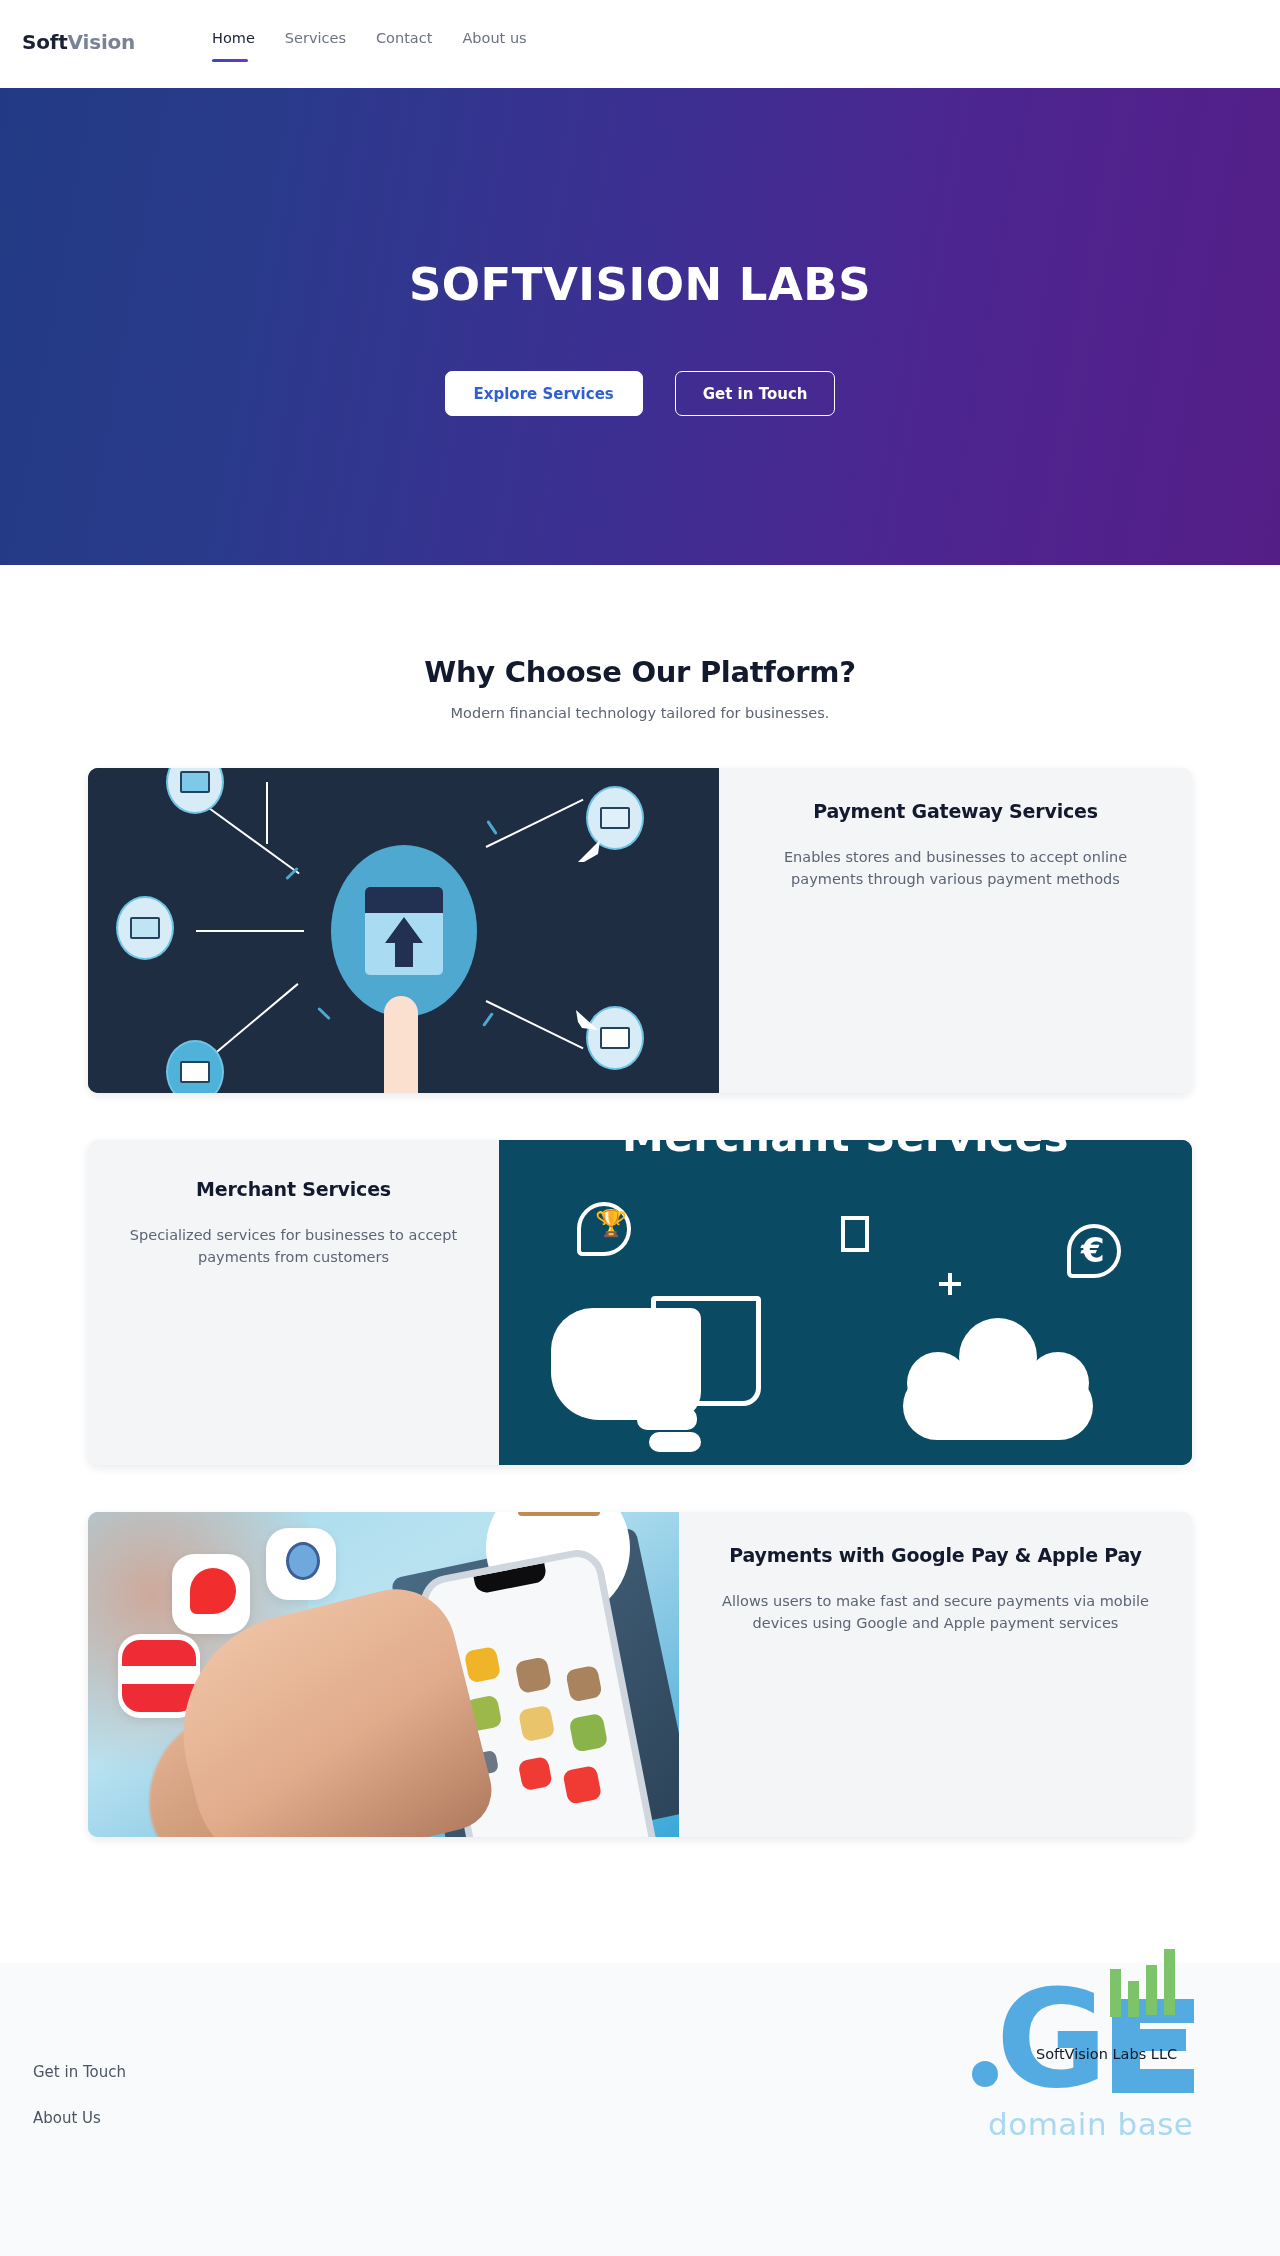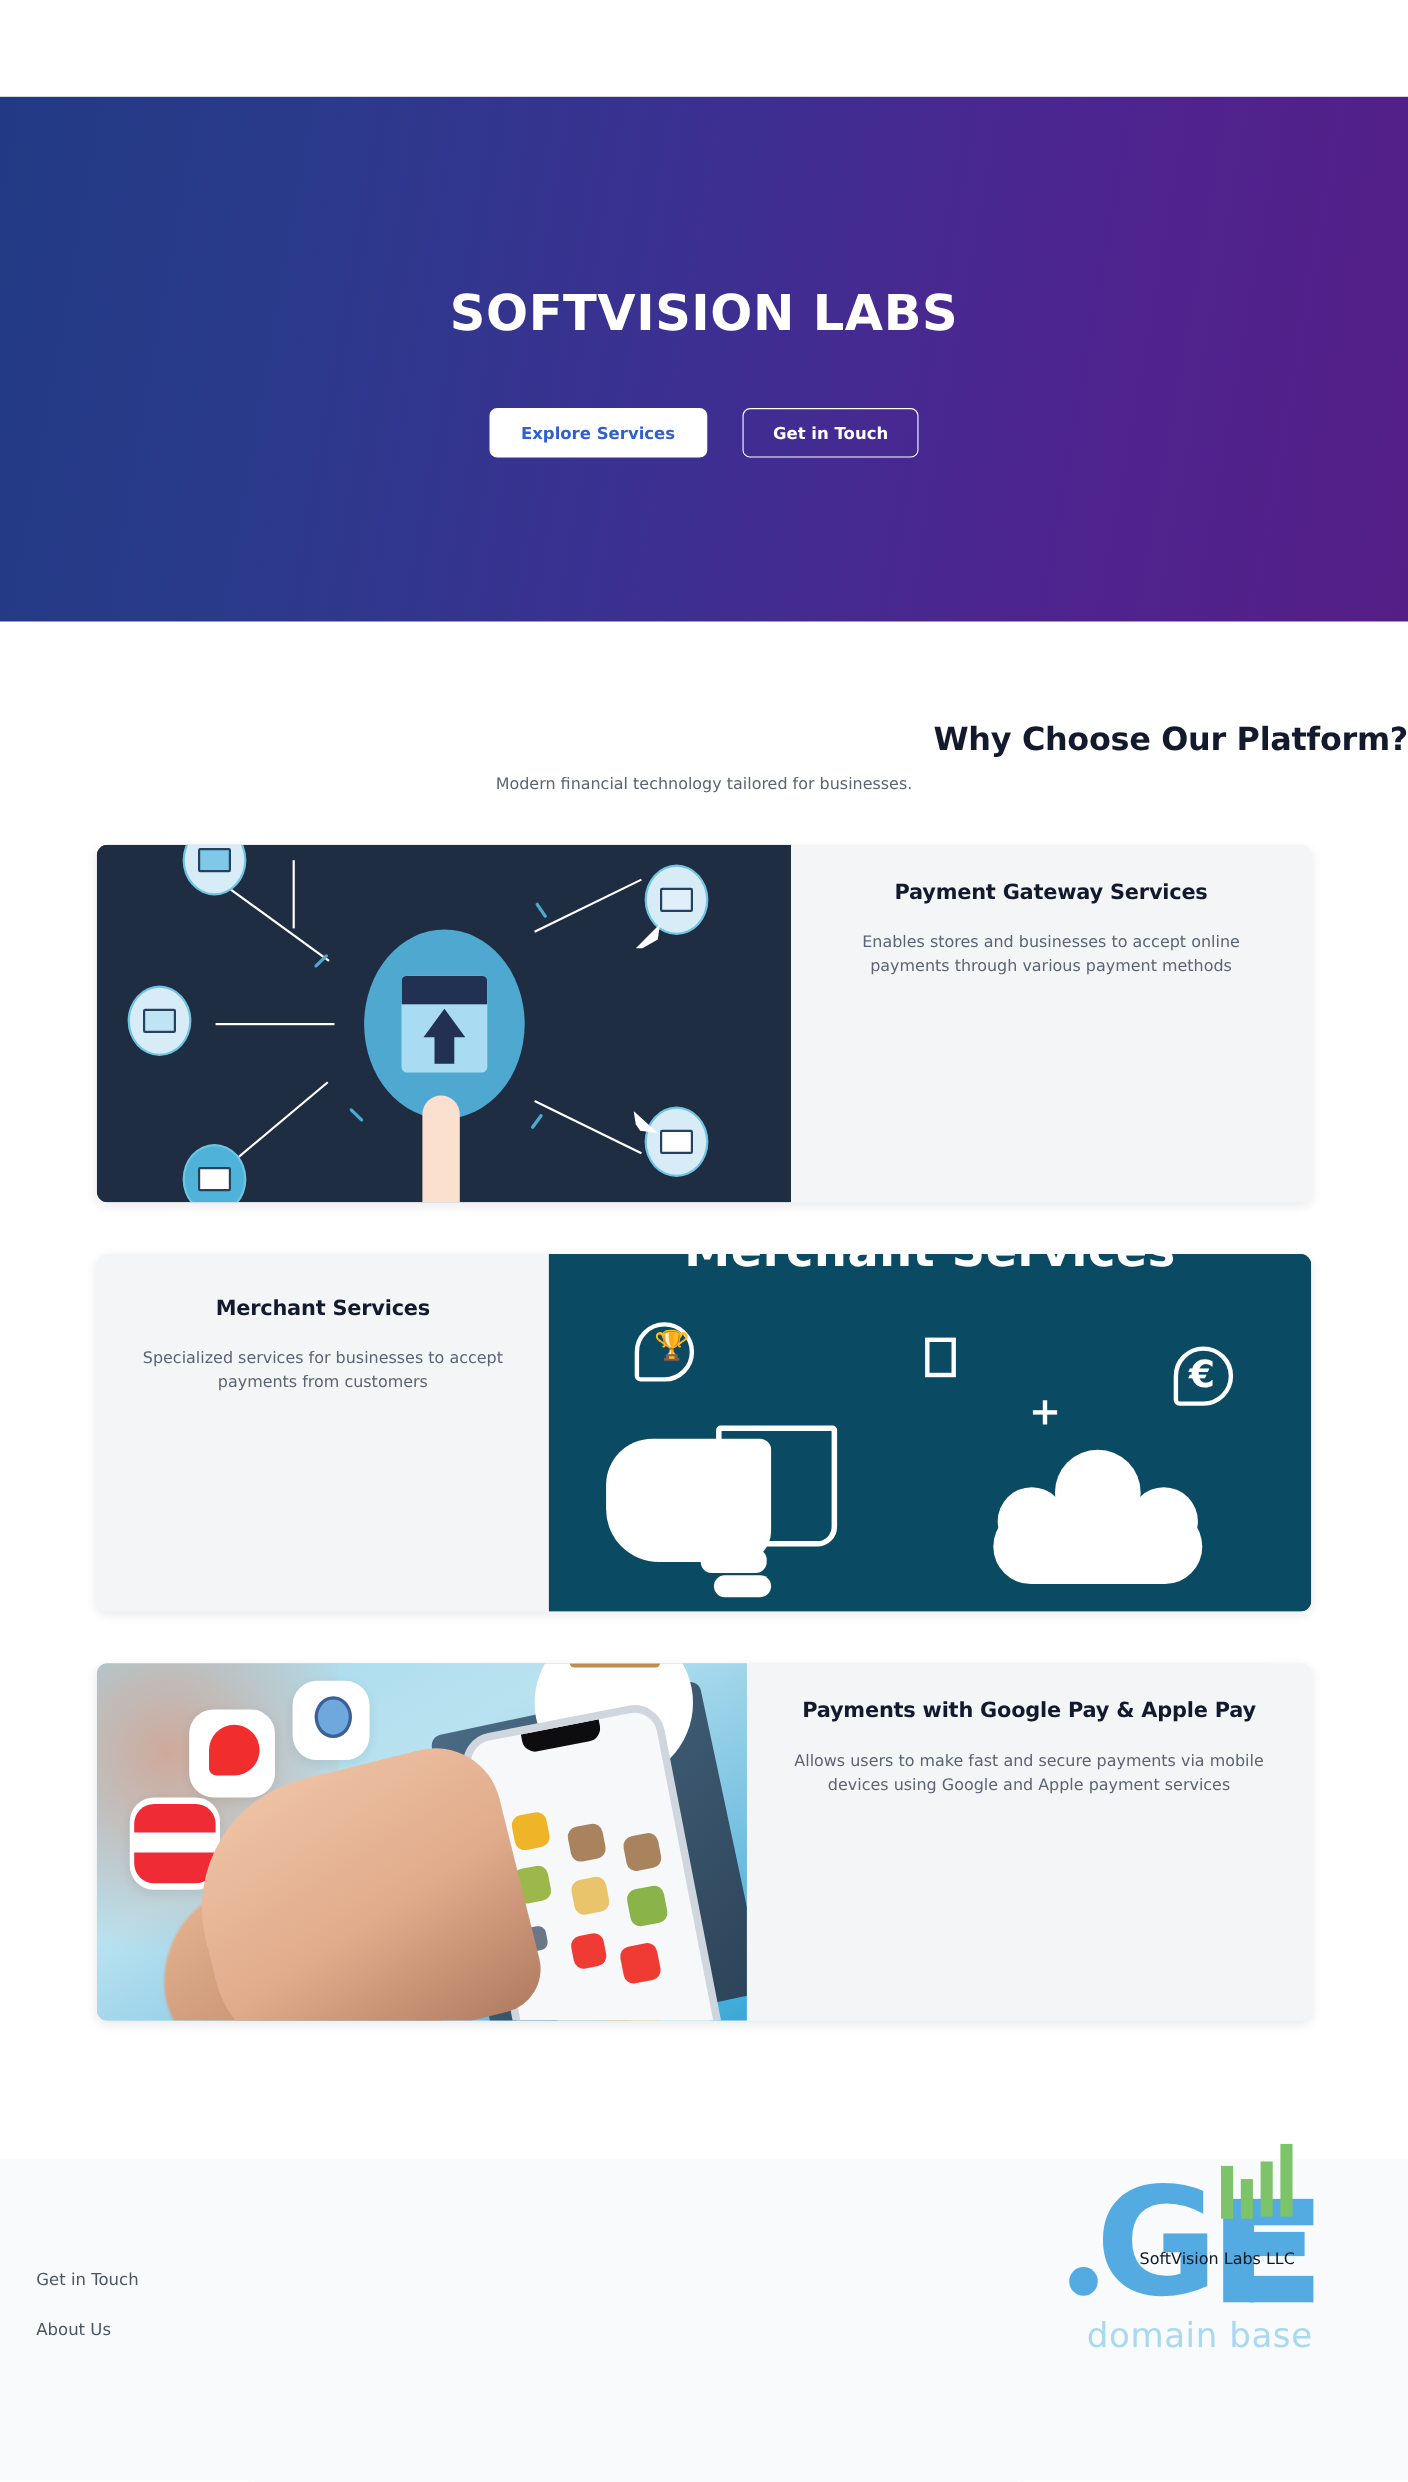--- a/index.html
+++ b/index.html
@@ -95,21 +95,20 @@
 
   
   .section-head {
     position: absolute;
     top: 655px; left: 0; width: 1280px;
     text-align: center;
   }
   .section-title {
     font-size: 29px; font-weight: 700; color: #141a2e;
     letter-spacing: -0.3px;
-    text-align: right;
   }
   .section-sub {
     margin-top: 16px;
     font-size: 14.5px; color: #5c6474;
   }
 
   
   .card {
     position: absolute;
     left: 88px;
@@ -329,20 +328,32 @@
   .logo-overlay-text {
     position:absolute; left: 88px; top: 93px;
     font-size: 14.5px; color:#111827; white-space: nowrap;
   }
 </style>
 </head>
 <body>
 
 <div class="page">
 
+  <div class="navbar">
+    <div class="brand">
+      <span>Soft</span><span class="brand-accent">Vision</span>
+    </div>
+    <div class="nav-links">
+      <div class="nav-item active">Home</div>
+      <div class="nav-item">Services</div>
+      <div class="nav-item">Contact</div>
+      <div class="nav-item">About us</div>
+    </div>
+    <div class="nav-underline"></div>
+  </div>
 
   <div class="hero">
     <div class="hero-title">SOFTVISION LABS</div>
     <div class="hero-buttons">
       <div class="btn btn-primary">Explore Services</div>
       <div class="btn btn-outline">Get in Touch</div>
     </div>
   </div>
 
   <div class="section-head">

